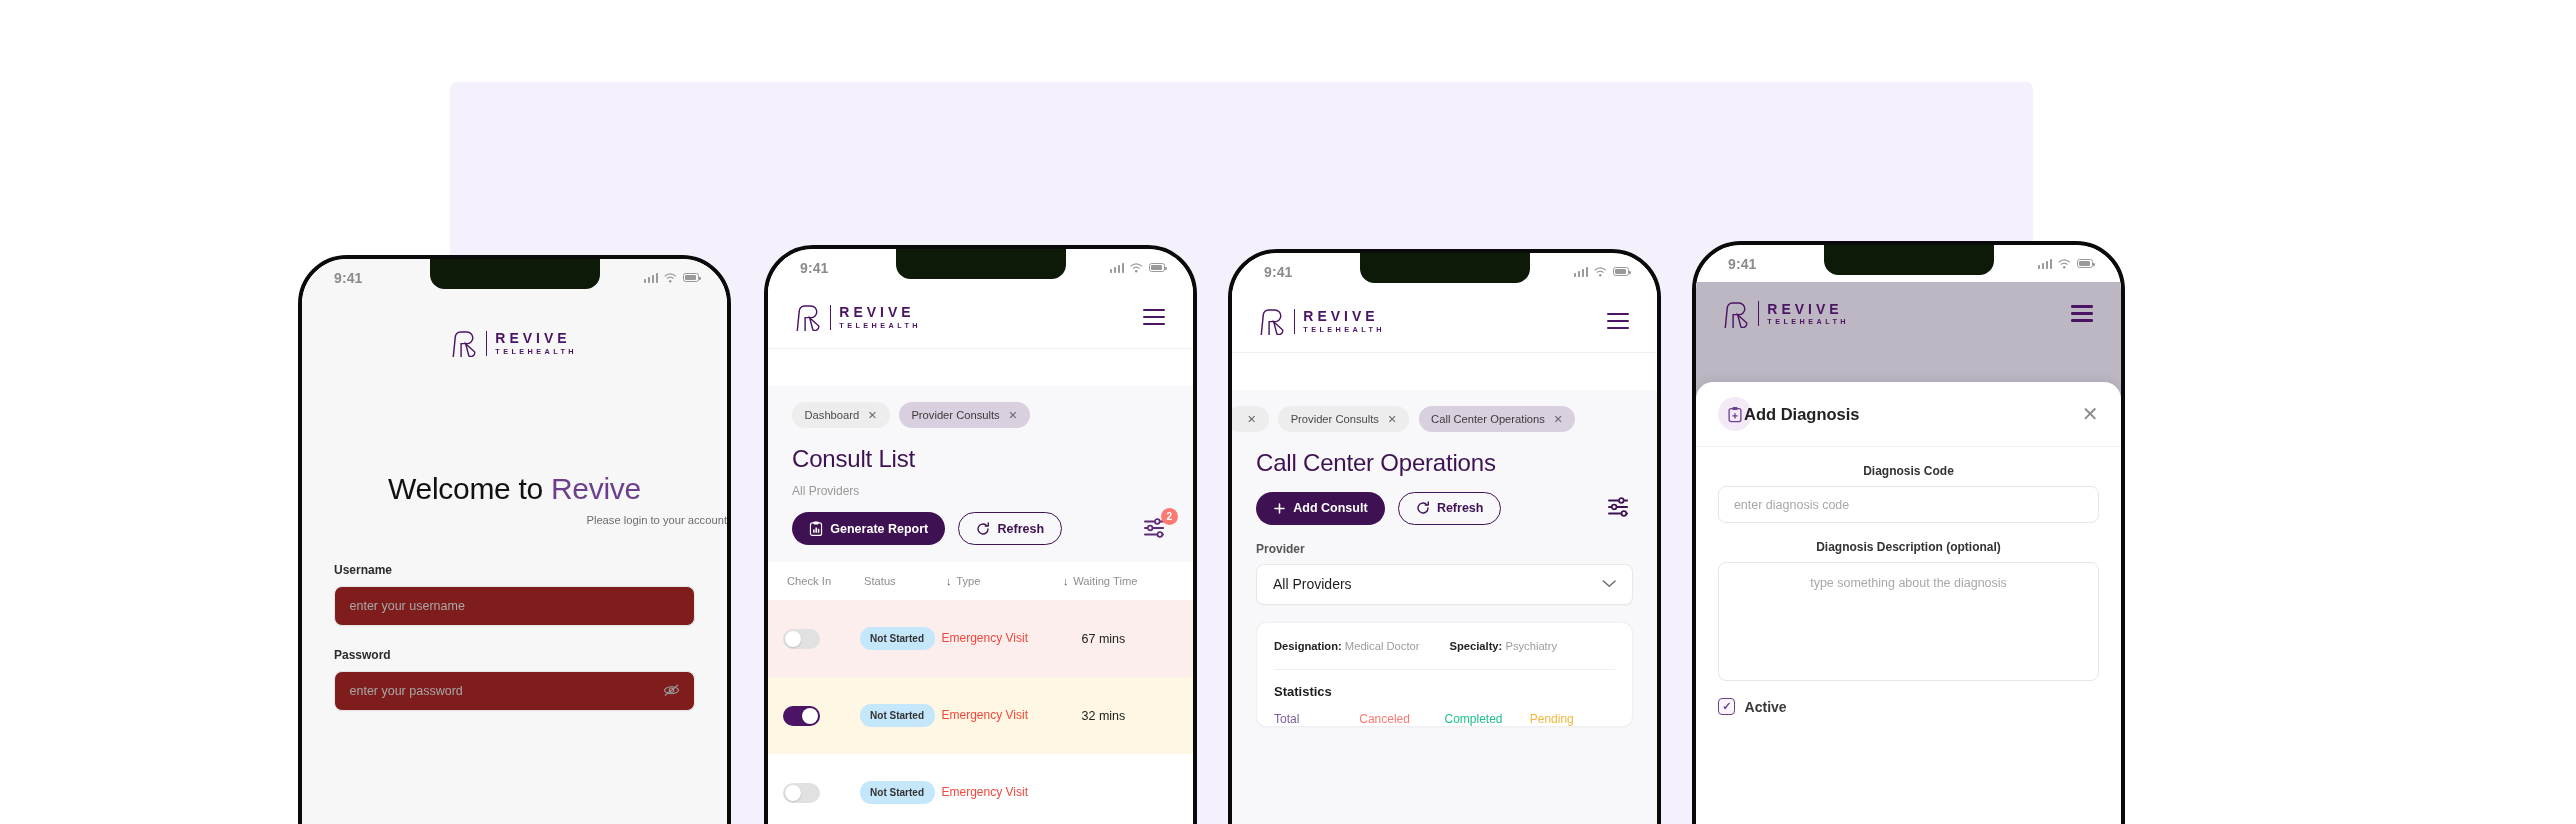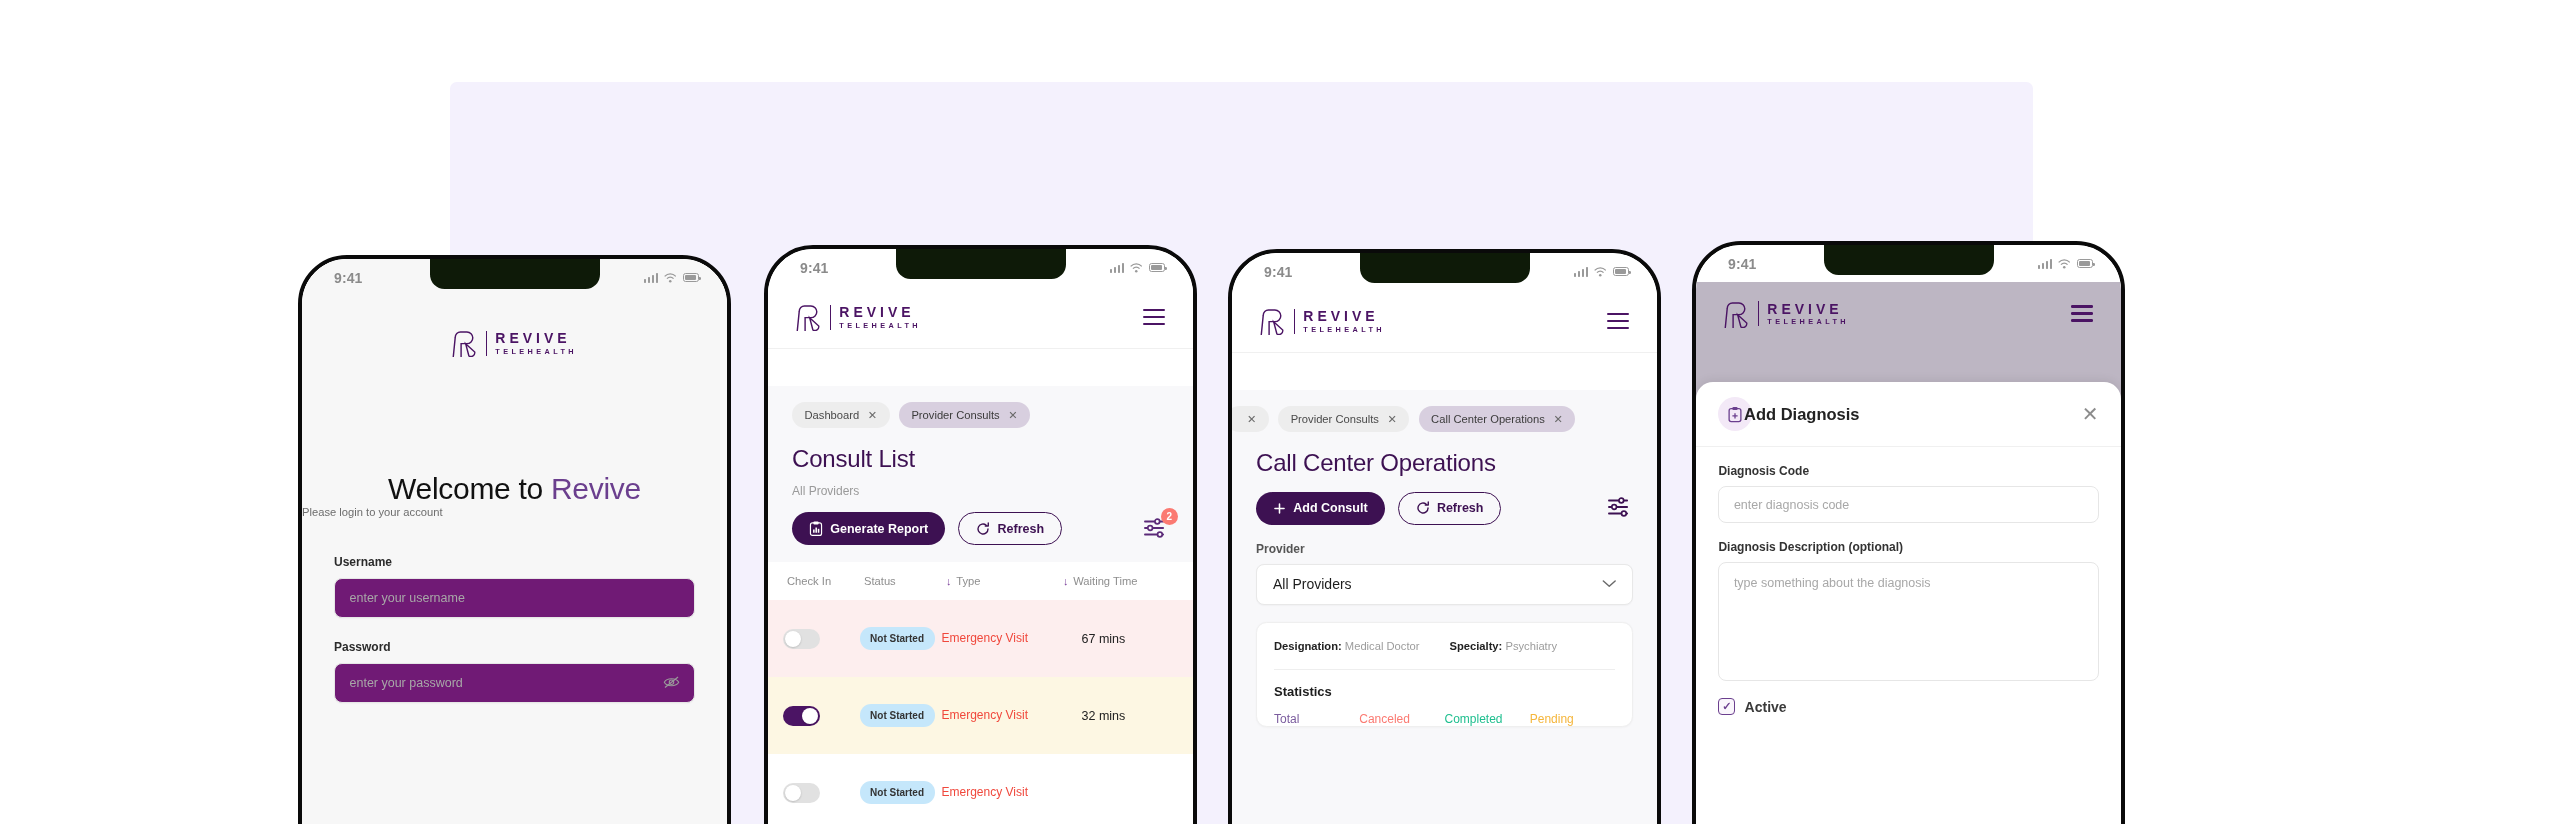--- a/index.html
+++ b/index.html
@@ -79,25 +79,25 @@
   }
 
   
   .p1-body { position:absolute; inset:0; background:#f7f7f7; padding-top:37px; }
   .p1-logo { display:flex; justify-content:center; margin-top:33px; }
   .p1-welcome {
     margin-top:115px; text-align:center;
     font-size:30px; font-weight:400; color:#111; letter-spacing:-0.3px;
   }
   .p1-welcome .accent { color:#6b3f8e; }
-  .p1-sub { text-align:left; font-size:11.2px; color:#6d6d6d; margin-top:0; }
+  .p1-sub { text-align:right; font-size:11.2px; color:#6d6d6d; margin-top:8px; }
   .p1-form { padding:0 32px; margin-top:37px; }
   .fieldlabel { font-size:12px; font-weight:700; color:#2b2b2b; margin-bottom:8.6px; }
   .textinput {
-    height:40px; border:0.7px solid #e6e6e6; border-radius:8px; background:#701a75;
+    height:40px; border:0.7px solid #e6e6e6; border-radius:8px; background:#7f1d1d;
     display:flex; align-items:center; padding:0 14.5px;
     font-size:12.5px; color:#a8a8a8;
     box-shadow:0 0.7px 1.3px rgba(0,0,0,.03);
     justify-content:space-between;
   }
   .field-gap { height:22.4px; }
 
   
   .appbar {
     height:63px; background:#fff;
@@ -216,21 +216,21 @@
   }
   .sheet-ico {
     width:34px; height:34px; border-radius:50%; background:#f3e9f7;
     display:flex; align-items:center; justify-content:center;
   }
   .sheet-title {
     position:absolute; left:0; right:0; text-align:left;
     font-size:16.5px; font-weight:700; color:#222; pointer-events:none;padding-left:48px;
   }
   .sheet-x { margin-left:auto; font-size:20px; color:#8c8c8c; font-weight:300; line-height:1; z-index:2;}
-  .sheet-body { padding:17px 22.4px 0 22.4px; }
+  .sheet-body { padding:17px 22.4px 0 22.4px;text-align:center; }
   .sheet-label { font-size:12px; font-weight:700; color:#333; margin-bottom:8px; }
   .sheet-input {
     height:37px; border:0.7px solid #e6e6e6; border-radius:8px;
     display:flex; align-items:center; padding:0 14.5px;
     font-size:12.5px; color:#a8a8a8;
   }
   .sheet-area {
     height:119px; border:0.7px solid #e6e6e6; border-radius:8px;
     padding:13px 14.5px; font-size:12.5px; color:#a8a8a8;
   }

